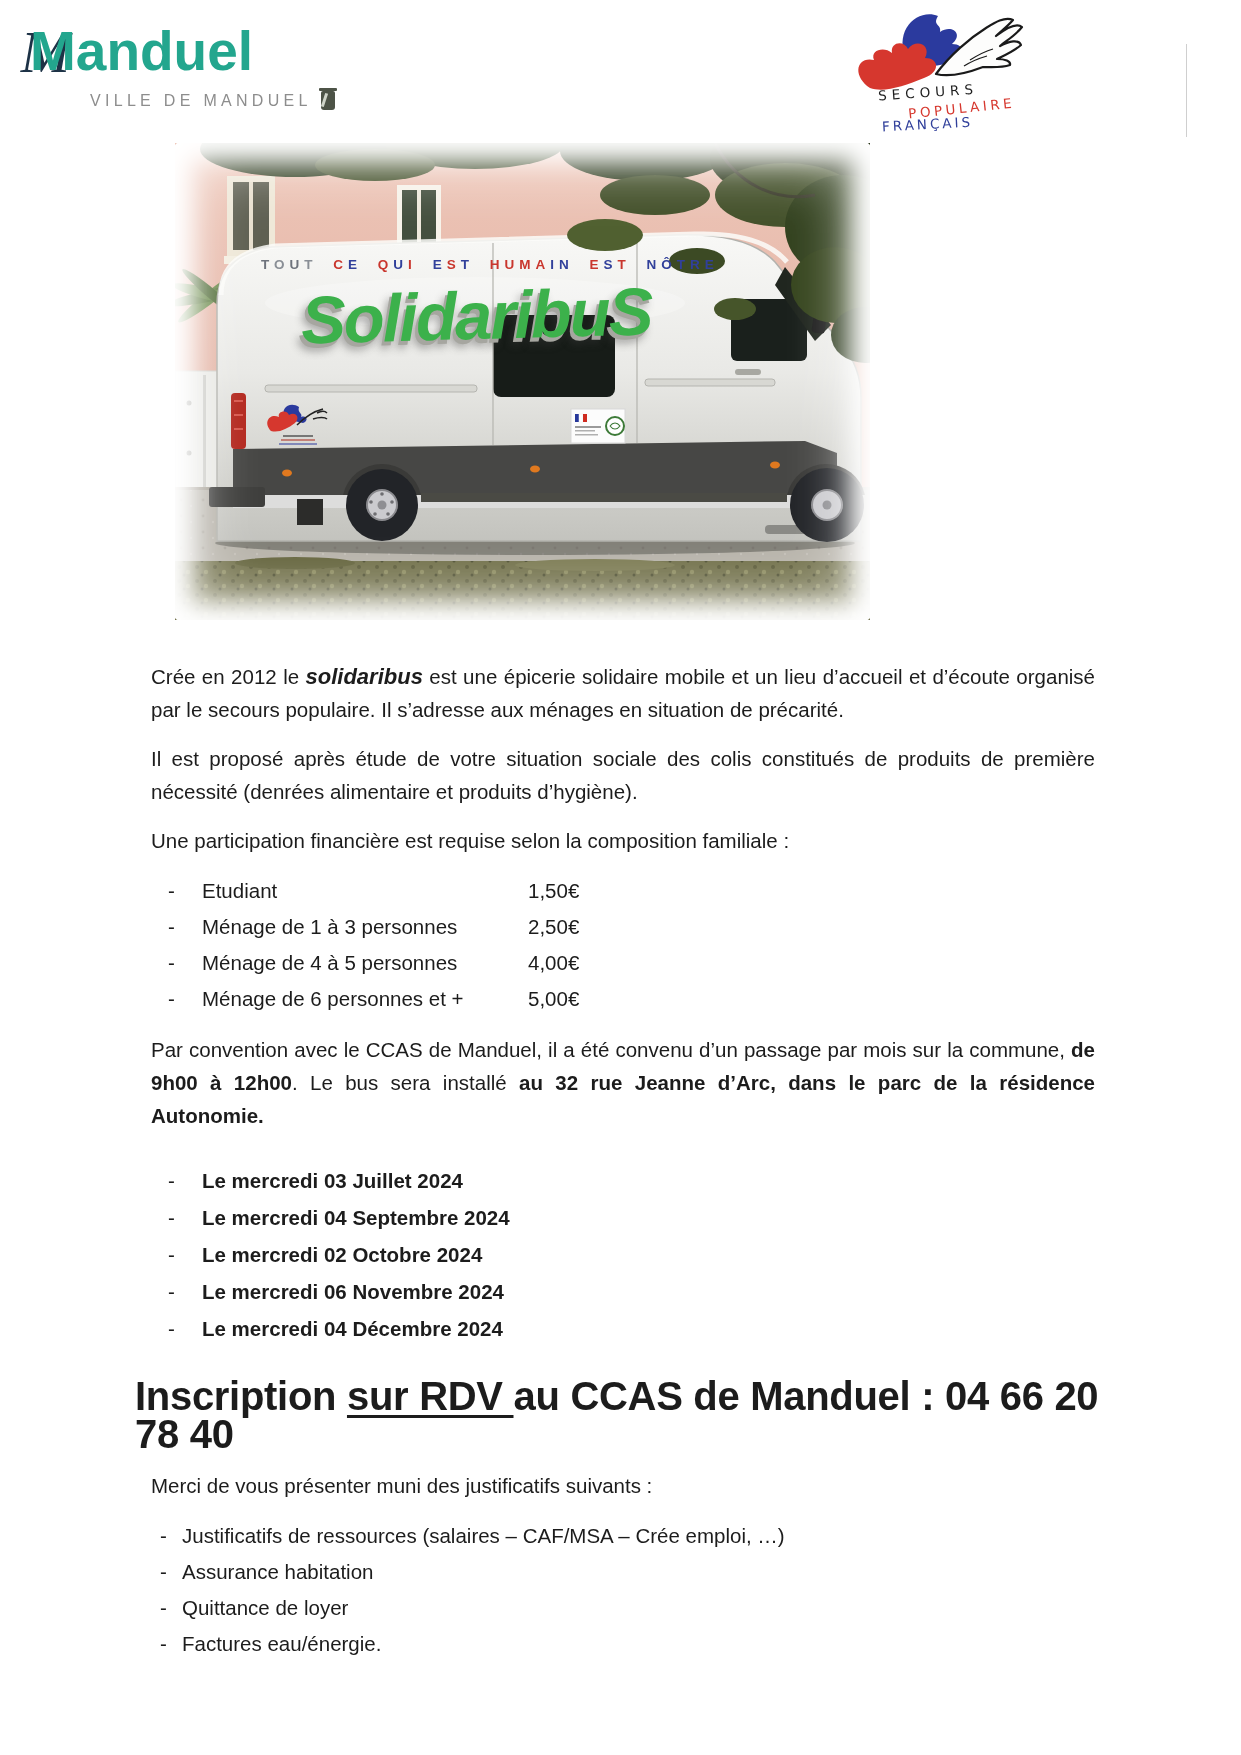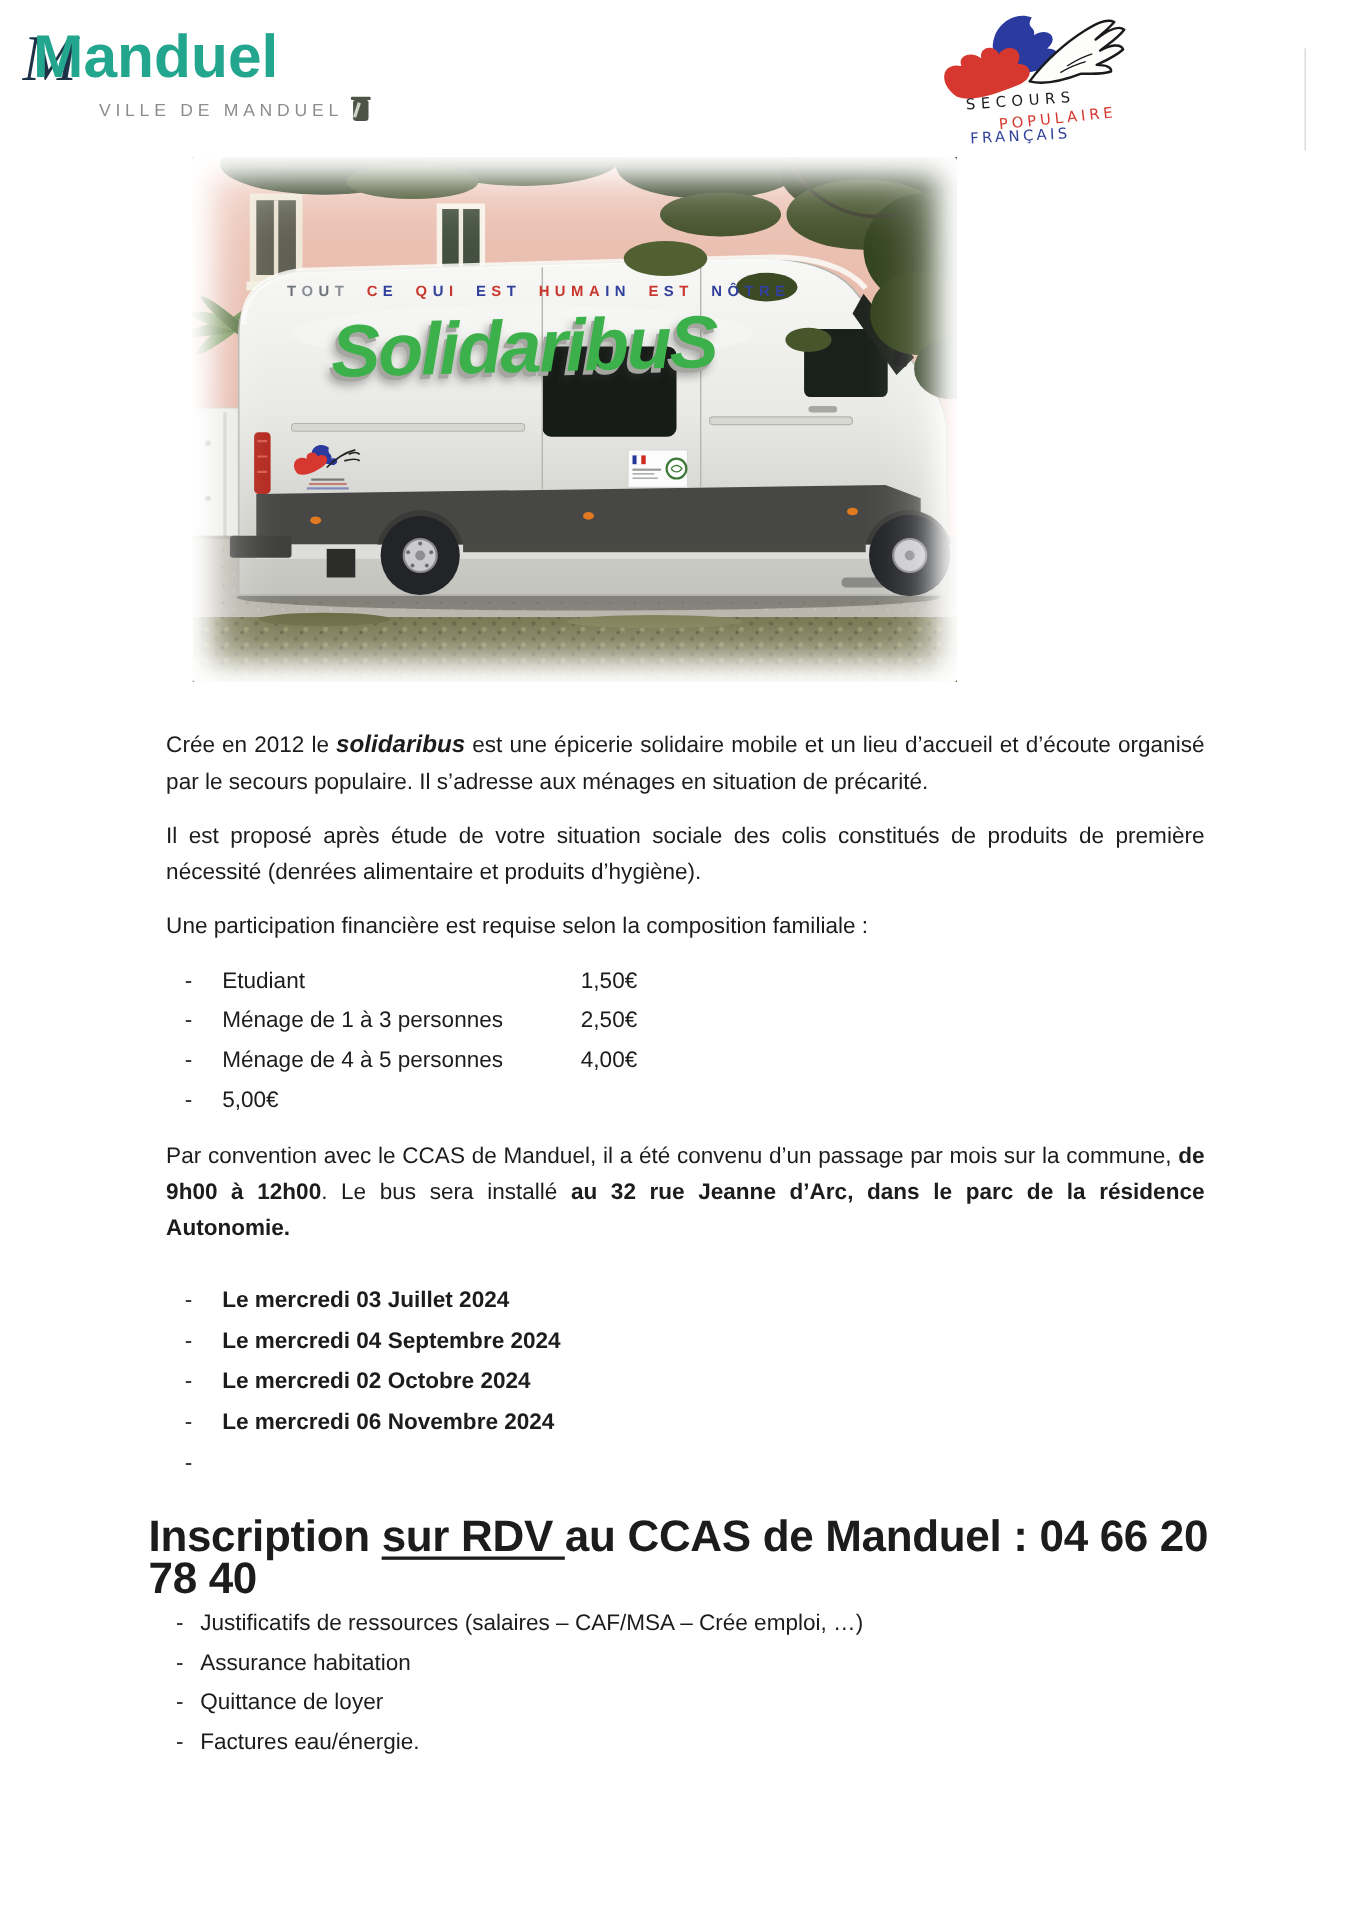--- a/index.html
+++ b/index.html
@@ -266,20 +266,21 @@
         <span class="lbl">Ménage de 1 à 3 personnes</span>
         <span class="price">2,50€</span>
       </div>
       <div class="trow">
         <span class="dash">-</span>
         <span class="lbl">Ménage de 4 à 5 personnes</span>
         <span class="price">4,00€</span>
       </div>
       <div class="trow">
         <span class="dash">-</span>
+        <span class="lbl">Ménage de 6 personnes et +</span>
         <span class="price">5,00€</span>
       </div>
     </div>
 
     <p class="just conv"><span>Par convention avec le CCAS de Manduel, il a été convenu d’un passage par mois sur la commune, </span><b>de 9h00 à 12h00</b><span>. Le bus sera installé </span><b>au 32 rue Jeanne d’Arc, dans le parc de la résidence Autonomie.</b></p>
 
 
     <div class="dates">
       <div class="drow">
         <span class="dash">-</span>
@@ -292,25 +293,27 @@
       <div class="drow">
         <span class="dash">-</span>
         <span>Le mercredi 02 Octobre 2024</span>
       </div>
       <div class="drow">
         <span class="dash">-</span>
         <span>Le mercredi 06 Novembre 2024</span>
       </div>
       <div class="drow">
         <span class="dash">-</span>
+        <span>Le mercredi 04 Décembre 2024</span>
       </div>
     </div>
 
     <h2 class="inscription"><span>Inscription </span><span class="u">sur RDV </span><span>au CCAS de Manduel : 04 66 20 78 40</span></h2>
 
+    <p class="merci">Merci de vous présenter muni des justificatifs suivants :</p>
 
     <div class="justifs">
       <div class="jrow">
         <span class="dash">-</span>
         <span>Justificatifs de ressources (salaires – CAF/MSA – Crée emploi, …)</span>
       </div>
       <div class="jrow">
         <span class="dash">-</span>
         <span>Assurance habitation</span>
       </div>

